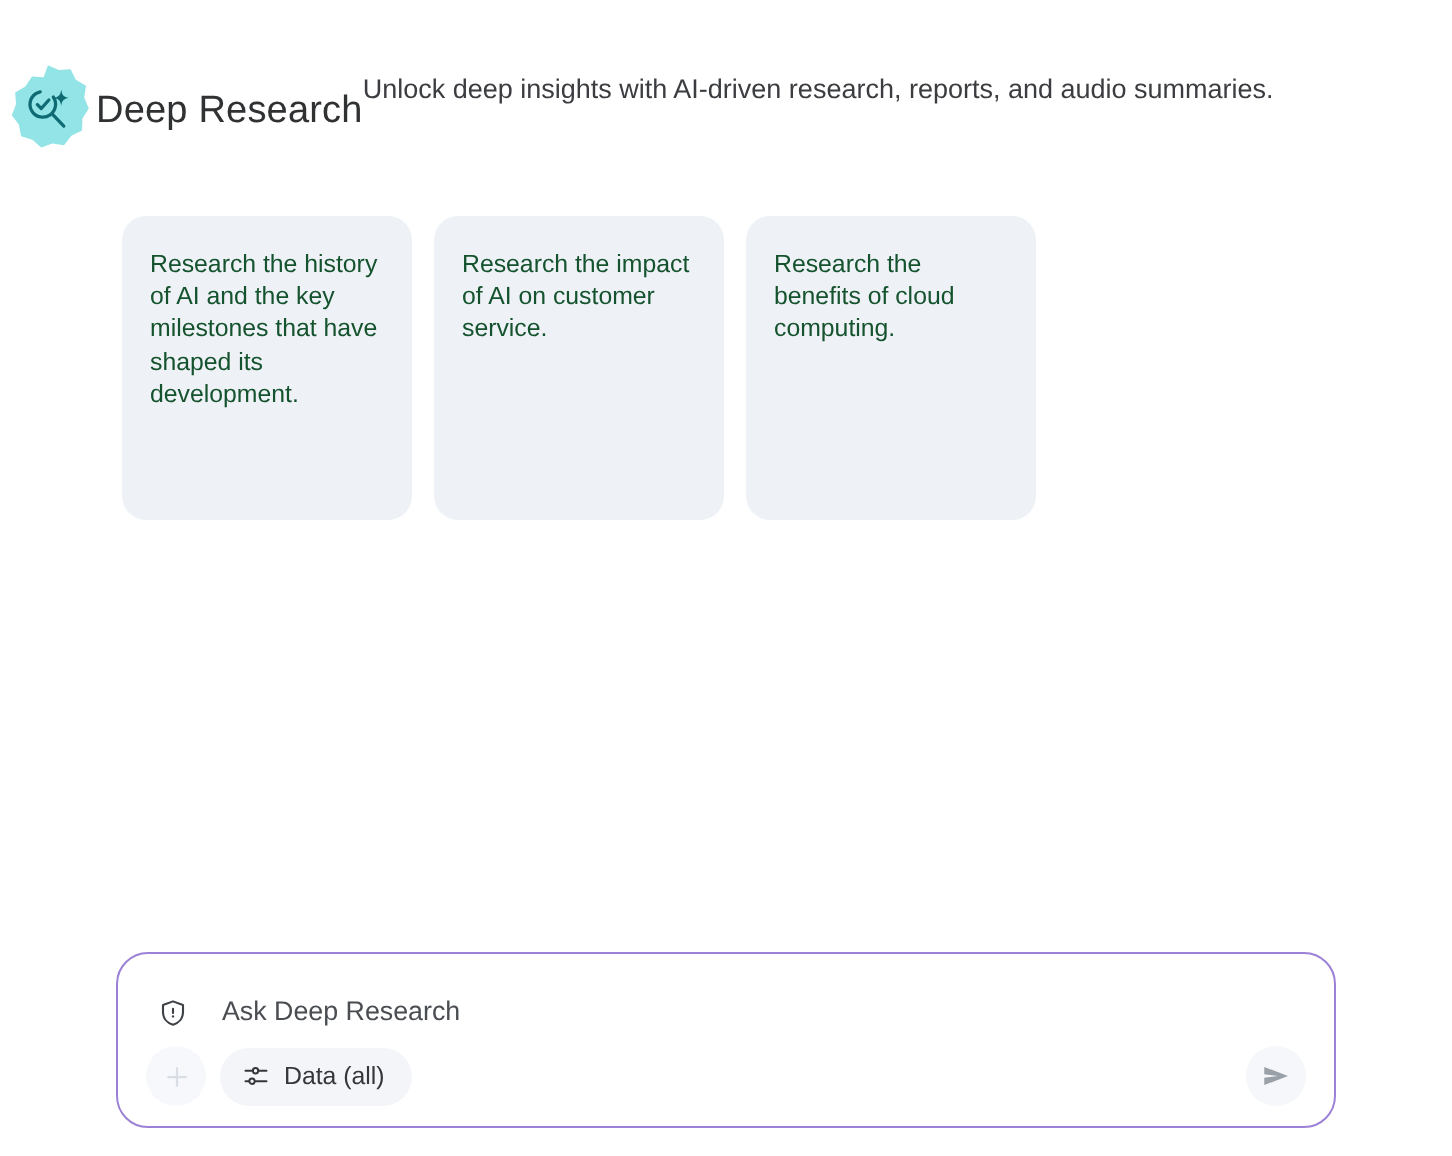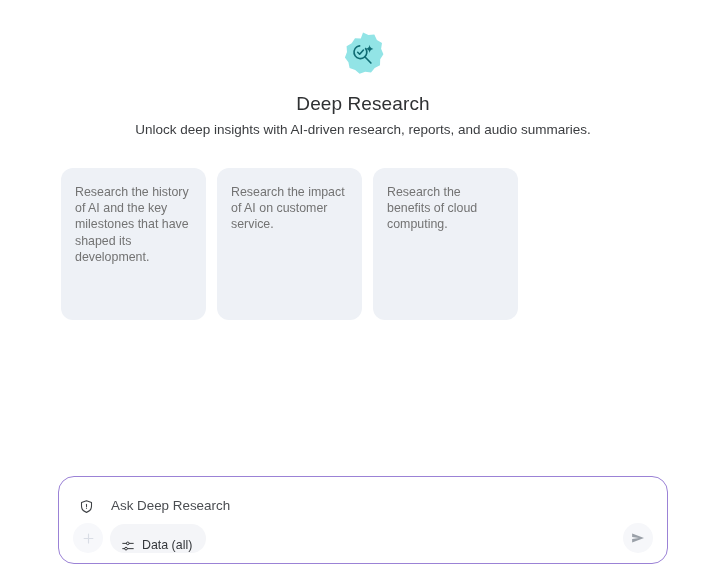--- a/index.html
+++ b/index.html
@@ -21,22 +21,22 @@
     position: absolute;
     inset: 0;
     display: flex;
     flex-direction: column;
   }
 
   
   .hero {
     padding-top: 31px;
     display: flex;
-    flex-direction: column;
-    align-items: center;
+    flex-direction: row;
+    align-items: flex-start;
   }
 
   .hero-badge {
     width: 48px;
     height: 48px;
     display: flex;
     align-items: center;
     justify-content: center;
     position: relative;
   }
@@ -88,21 +88,21 @@
     height: 152px;
     background: #eef1f6;
     border-radius: 12px;
     padding: 16px 14px 14px 14px;
     cursor: pointer;
   }
 
   .card-text {
     font-size: 12.4px;
     line-height: 16.2px;
-    color: #737373;
+    color: #14532d;
     word-break: break-word;
   }
 
   
   .composer-wrap {
     margin-top: auto;
     padding: 0 58px 14px 58px;
   }
 
   .composer {
@@ -162,21 +162,21 @@
     cursor: pointer;
     flex: 0 0 30px;
   }
 
   .data-chip {
     margin-left: 7px;
     height: 29px;
     border-radius: 15px;
     background: #f4f5f8;
     display: flex;
-    align-items: flex-end;
+    align-items: center;
     gap: 7px;
     padding: 0 14px 0 11px;
     cursor: pointer;
   }
 
   .chip-label {
     font-size: 12.4px;
     color: #34373b;
     line-height: 16px;
     white-space: nowrap;

